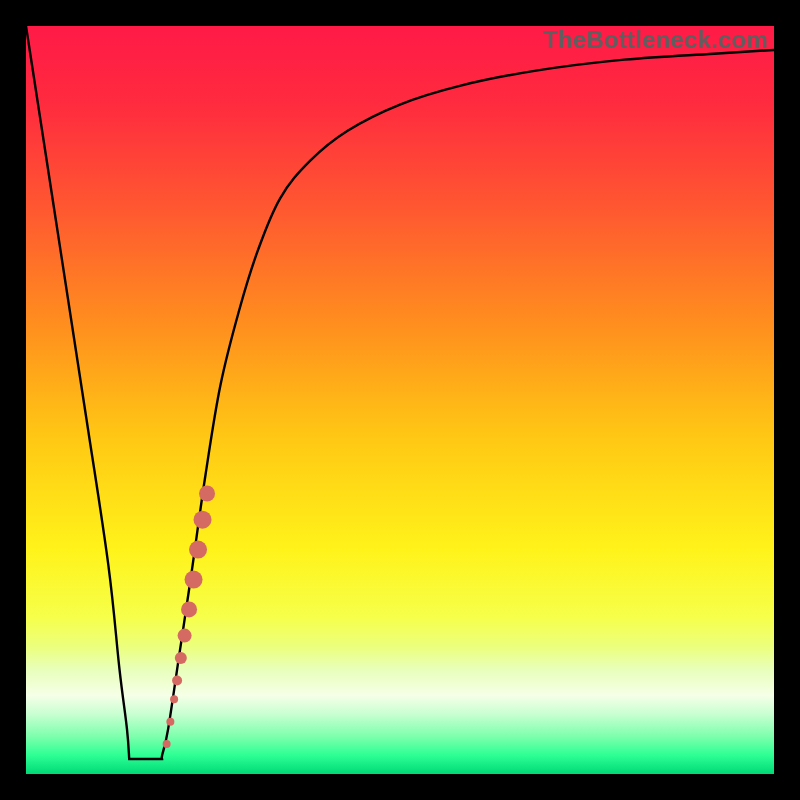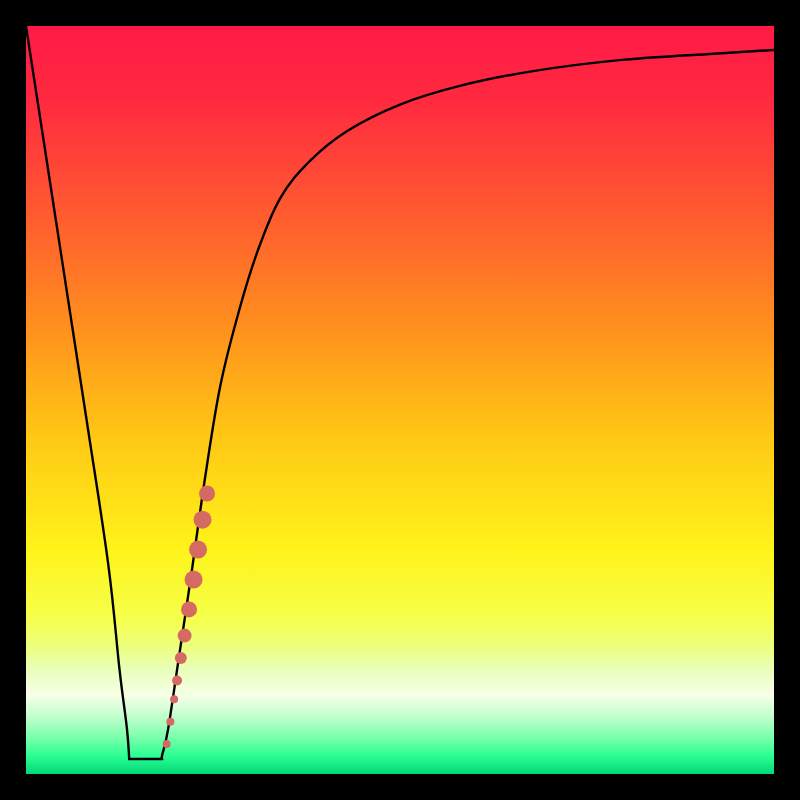--- a/index.html
+++ b/index.html
@@ -74,14 +74,15 @@
           <circle cx="151.10" cy="654.50" r="5" fill="#d56a63"></circle>
           <circle cx="154.84" cy="632.06" r="6" fill="#d56a63"></circle>
           <circle cx="158.58" cy="609.62" r="7" fill="#d56a63"></circle>
           <circle cx="163.06" cy="583.44" r="8" fill="#d56a63"></circle>
           <circle cx="167.55" cy="553.52" r="9" fill="#d56a63"></circle>
           <circle cx="172.04" cy="523.60" r="9" fill="#d56a63"></circle>
           <circle cx="176.53" cy="493.68" r="9" fill="#d56a63"></circle>
           <circle cx="181.02" cy="467.50" r="8" fill="#d56a63"></circle>
         </g>
     </svg>
+    <div class="watermark">TheBottleneck.com</div>
   </div>
 </div>
 
 </body></html>

